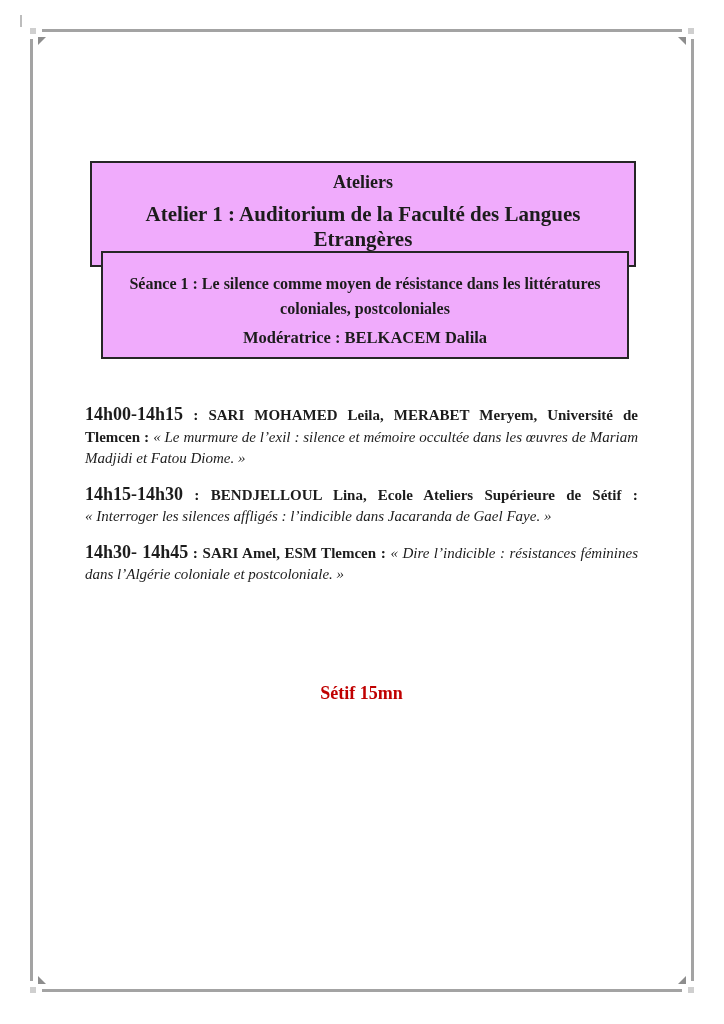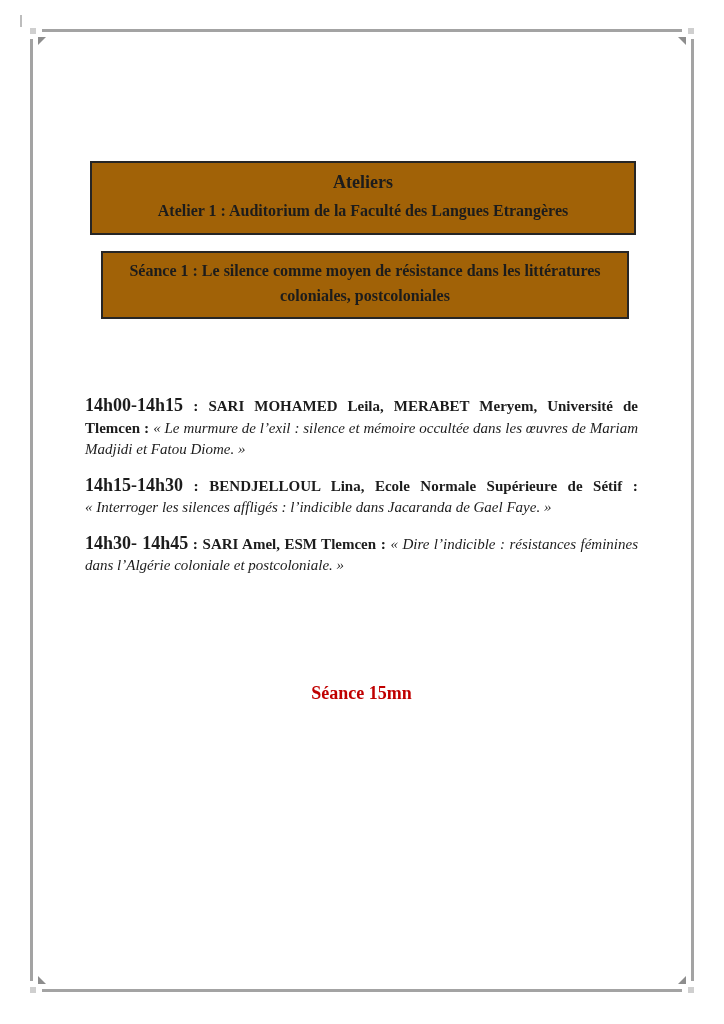--- a/index.html
+++ b/index.html
@@ -23,30 +23,30 @@
   .cs-bl { left: 30px;  bottom: 31px; }
   .cs-br { right: 30px; bottom: 31px; }
   .corner-tri { position: absolute; width: 8px; height: 8px; background: #8d8d8d; }
   .ct-tl { left: 38px;  top: 37px;    clip-path: polygon(0 0, 100% 0, 0 100%); }
   .ct-tr { right: 38px; top: 37px;    clip-path: polygon(0 0, 100% 0, 100% 100%); }
   .ct-bl { left: 38px;  bottom: 40px; clip-path: polygon(0 0, 0 100%, 100% 100%); }
   .ct-br { right: 38px; bottom: 40px; clip-path: polygon(100% 0, 100% 100%, 0 100%); }
   .scan-artifact { position: absolute; left: 20px; top: 15px; width: 2px; height: 12px; background: #bdbdbd; }
 
   
-  .box { position: absolute; box-sizing: border-box; border: 2px solid #262626; text-align: center; background: #a16207; }
+  .box { position: absolute; box-sizing: border-box; border: 2px solid #262626; text-align: center; background: #f0abfc; }
   .box-ateliers { left: 90px; top: 161px; width: 546px; padding: 9px 10px 13px; }
   .ateliers-title { font-size: 18px; font-weight: 700; margin: 0 0 9px 0; }
-  .ateliers-subtitle { font-size: 16px; font-weight: 700; margin: 0; }
-  .box-seance { left: 101px; top: 251px; width: 528px; padding: 5px 11px 9px; }
+  .ateliers-subtitle { font-size: 21px; font-weight: 700; margin: 0; }
+  .box-seance { left: 101px; top: 251px; width: 528px; padding: 18px 11px 9px; }
   .seance-title { font-size: 16px; font-weight: 700; line-height: 25px; margin: 0; }
   .seance-moderator { font-size: 16.5px; font-weight: 700; margin: 7px 0 0 0; }
 
   
-  .entries { position: absolute; left: 85px; top: 395px; width: 553px; }
+  .entries { position: absolute; left: 85px; top: 404px; width: 553px; }
   .entry { font-size: 15px; line-height: 21px; margin: 0 0 15px 0; text-align: justify; }
   .entry-time { font-size: 18px; font-weight: 700; white-space: nowrap; }
   .entry-sep, .entry-colon { font-weight: 700; font-size: 15.5px; }
   .entry-speakers { font-weight: 700; }
   .entry-talk-title { font-style: italic; }
 
   
   .debate { position: absolute; left: 85px; top: 683px; width: 553px; text-align: center;
             font-size: 18px; font-weight: 700; color: #c00000; margin: 0; }
 </style>
@@ -71,26 +71,27 @@
     <div class="scan-artifact"></div>
   </div>
 
   <div class="box box-ateliers">
     <p class="ateliers-title">Ateliers</p>
     <p class="ateliers-subtitle">Atelier 1 : Auditorium de la Faculté des Langues Etrangères</p>
   </div>
 
   <div class="box box-seance">
     <p class="seance-title">Séance 1 : Le silence comme moyen de résistance dans les littératures coloniales, postcoloniales</p>
+    <p class="seance-moderator">Modératrice : BELKACEM Dalila</p>
   </div>
 
   <div class="entries">
     <p class="entry"><span class="entry-time">14h00-14h15</span><span class="entry-sep"> : </span><span class="entry-speakers">SARI MOHAMED Leila, MERABET Meryem, Université de Tlemcen</span><span class="entry-colon"> : </span><span class="entry-talk-title">«&nbsp;Le murmure de l’exil : silence et mémoire occultée dans les œuvres de Mariam Madjidi et Fatou Diome.&nbsp;»</span></p>
 
-    <p class="entry"><span class="entry-time">14h15-14h30</span><span class="entry-sep"> : </span><span class="entry-speakers">BENDJELLOUL Lina, Ecole Normale Supérieure de Sétif</span><span class="entry-colon"> : </span><span class="entry-talk-title">«&nbsp;Interroger les silences affligés : l’indicible dans Jacaranda de Gael Faye.&nbsp;»</span></p>
+    <p class="entry"><span class="entry-time">14h15-14h30</span><span class="entry-sep"> : </span><span class="entry-speakers">BENDJELLOUL Lina, Ecole Ateliers Supérieure de Sétif</span><span class="entry-colon"> : </span><span class="entry-talk-title">«&nbsp;Interroger les silences affligés : l’indicible dans Jacaranda de Gael Faye.&nbsp;»</span></p>
 
     <p class="entry"><span class="entry-time">14h30- 14h45</span><span class="entry-sep"> : </span><span class="entry-speakers">SARI Amel, ESM Tlemcen</span><span class="entry-colon"> : </span><span class="entry-talk-title">«&nbsp;Dire l’indicible : résistances féminines dans l’Algérie coloniale et postcoloniale.&nbsp;»</span></p>
 
   </div>
 
-  <p class="debate">Séance 15mn</p>
+  <p class="debate">Sétif 15mn</p>
 
 </div>
 
 </body></html>

